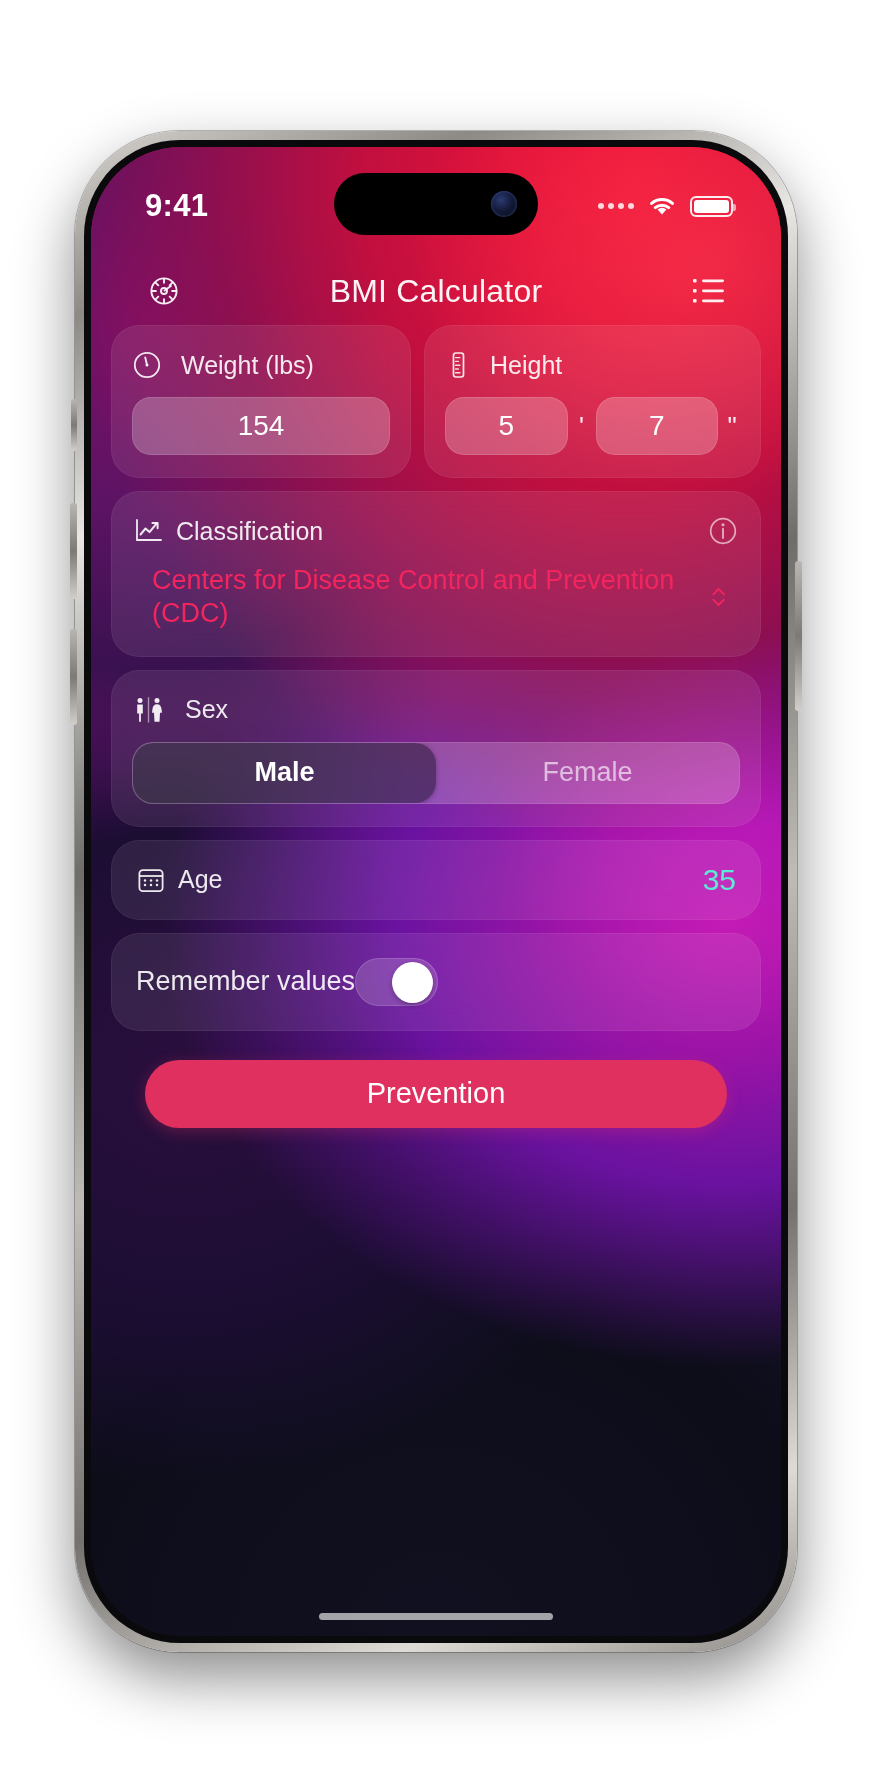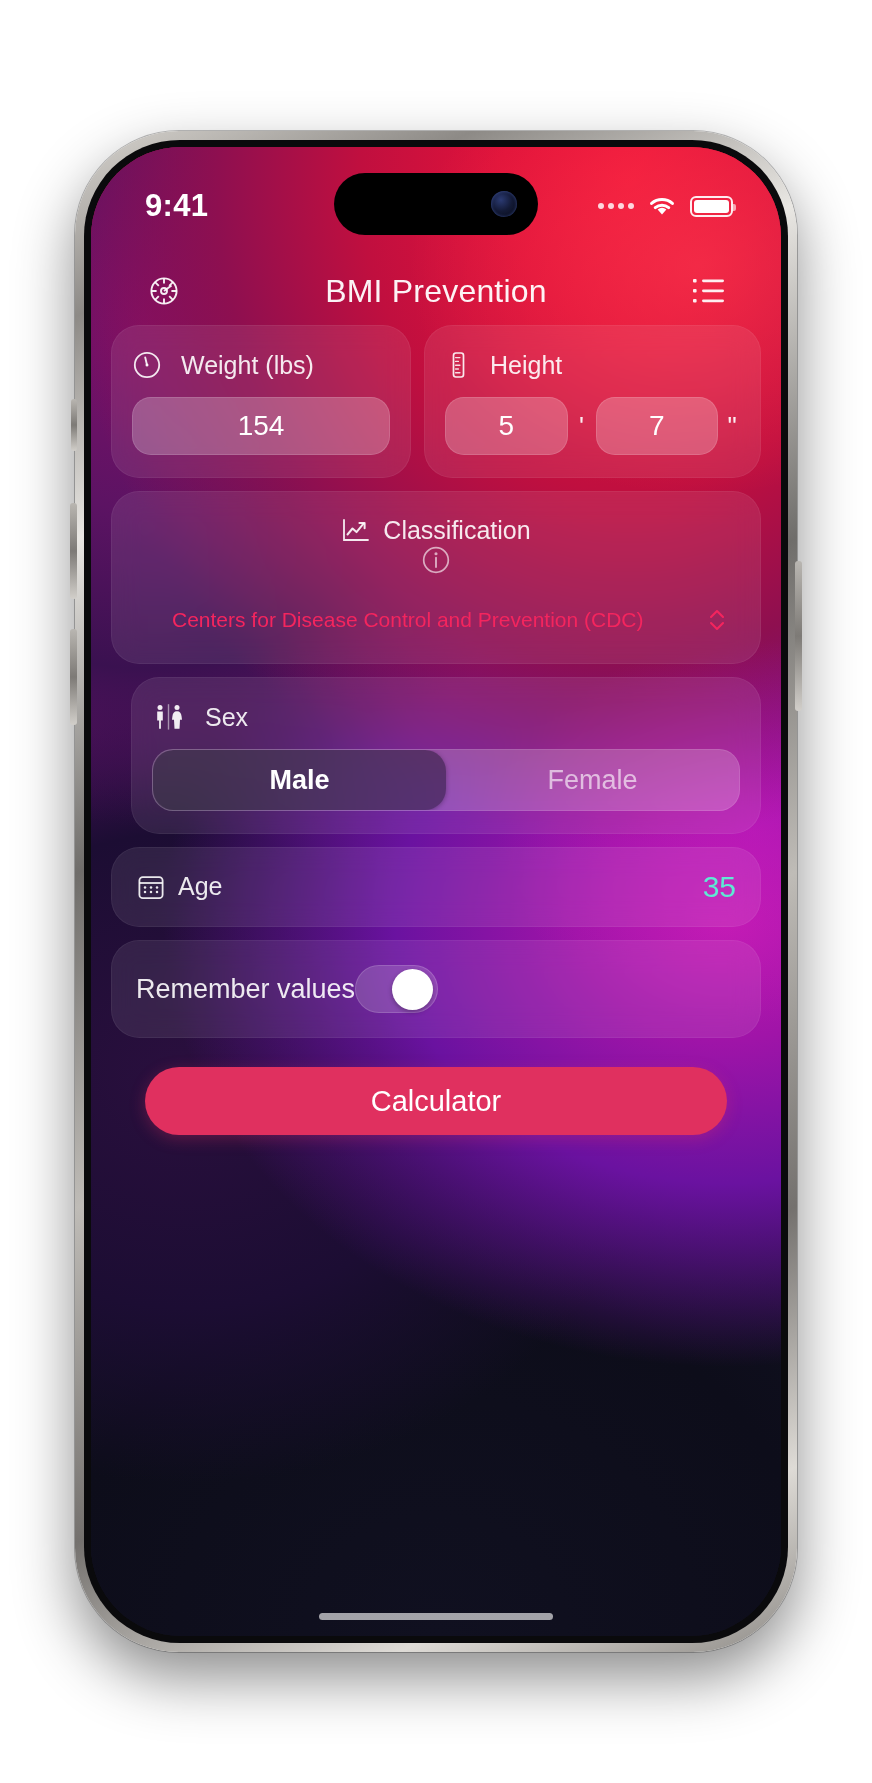--- a/index.html
+++ b/index.html
@@ -125,27 +125,27 @@
     display:flex; align-items:center; justify-content:center;
     color:#fff; font-size:28px; font-weight:400;
   }
   .inp-weight{ width:100%; }
   .ht-row{ display:flex; align-items:center; gap:6px; }
   .ht-box{ flex:1; }
   .ht-unit{ color:rgba(255,255,255,.92); font-size:26px; width:16px; text-align:center; }
 
   
   .card-class{ margin-top:13px; padding:24px 22px 26px; }
-  .class-head{ display:flex; align-items:center; justify-content:space-between; margin-bottom:28px;flex-direction:column; }
+  .class-head{ display:flex; align-items:center; justify-content:space-between; margin-bottom:18px; }
   .class-head-left{ display:flex; align-items:center; gap:12px; }
   .class-select{ display:flex; align-items:center; justify-content:space-between; gap:14px; padding:0 8px 0 18px; }
-  .class-value{ font-size:21px; line-height:1.22; color:#f4255e; font-weight:400;margin-left:20px; }
-
-  
-  .card-sex{ margin-top:13px; padding:24px 20px 22px;margin-left:20px; }
+  .class-value{ font-size:27px; line-height:1.22; color:#f4255e; font-weight:400; }
+
+  
+  .card-sex{ margin-top:13px; padding:24px 20px 22px; }
   .seg{
     display:flex; height:62px; border-radius:21px;
     background:rgba(255,255,255,.2);
     border:1px solid rgba(255,255,255,.11);
     overflow:hidden;
   }
   .seg-item{
     flex:1; display:flex; align-items:center; justify-content:center;
     font-size:27px; color:rgba(255,255,255,.62);
   }
@@ -241,21 +241,21 @@
           <div class="icon-btn">
             <svg width="40" height="40" viewBox="0 0 40 40">
               <g stroke="rgba(255,255,255,.92)" stroke-width="1.9" fill="none">
                 <circle cx="20" cy="20" r="12.6"></circle>
                 <circle cx="20" cy="20" r="3"></circle>
                 <path d="M20 7.4v5.2M20 27.4v5.2M7.4 20h5.2M27.4 20h5.2M11.1 11.1l3.7 3.7M25.2 25.2l3.7 3.7M28.9 11.1l-3.7 3.7M14.8 25.2l-3.7 3.7"></path>
               </g>
               <path d="M20 20 L27.5 14.5" stroke="rgba(255,255,255,.92)" stroke-width="1.9" fill="none"></path>
             </svg>
           </div>
-          <div class="app-title">BMI Prevention</div>
+          <div class="app-title">BMI Calculator</div>
           <div class="icon-btn">
             <svg width="38" height="32" viewBox="0 0 38 32">
               <g fill="rgba(255,255,255,.92)">
                 <rect x="4" y="4" width="3.6" height="3.6" rx="1"></rect>
                 <rect x="4" y="14" width="3.6" height="3.6" rx="1"></rect>
                 <rect x="4" y="24" width="3.6" height="3.6" rx="1"></rect>
                 <rect x="13" y="4.4" width="22" height="2.8" rx="1.4"></rect>
                 <rect x="13" y="14.4" width="22" height="2.8" rx="1.4"></rect>
                 <rect x="13" y="24.4" width="22" height="2.8" rx="1.4"></rect>
               </g>
@@ -362,21 +362,21 @@
           </div>
 
           <div class="card card-remember">
             <span class="rem-label">Remember values</span>
             <div class="toggle">
               <div class="knob"></div>
             </div>
           </div>
 
           <div class="calc-wrap">
-            <button class="calc-btn">Calculator</button>
+            <button class="calc-btn">Prevention</button>
           </div>
 
         </div>
 
         <div class="home-ind"></div>
       </div>
     </div>
   </div>
 </div>
 

